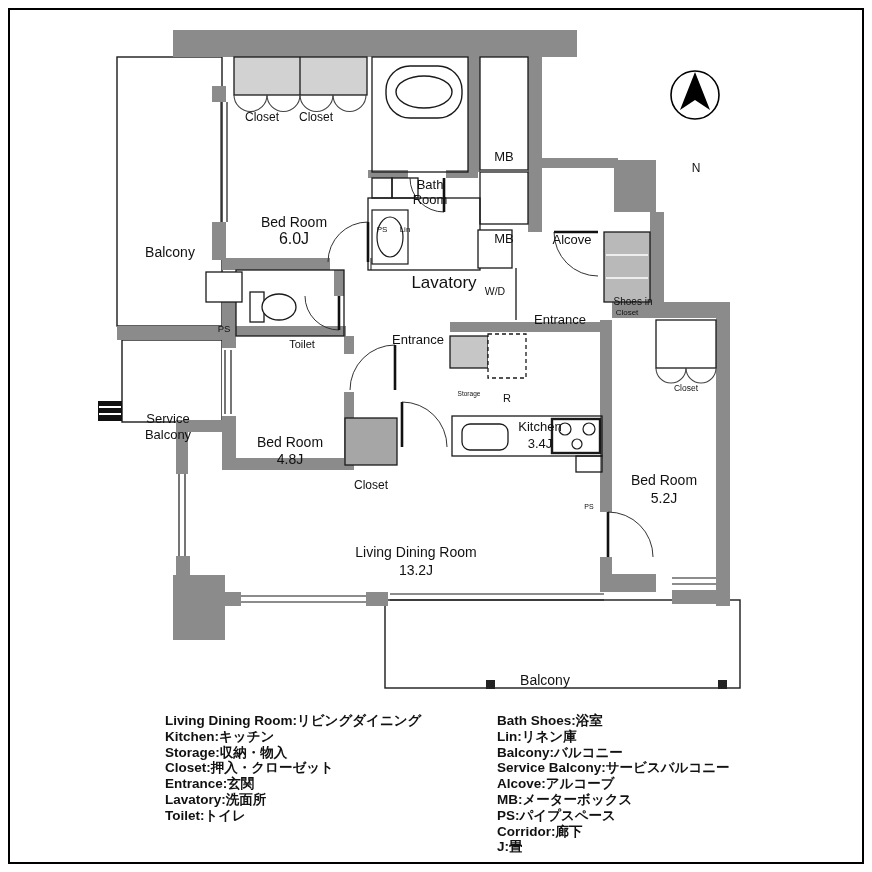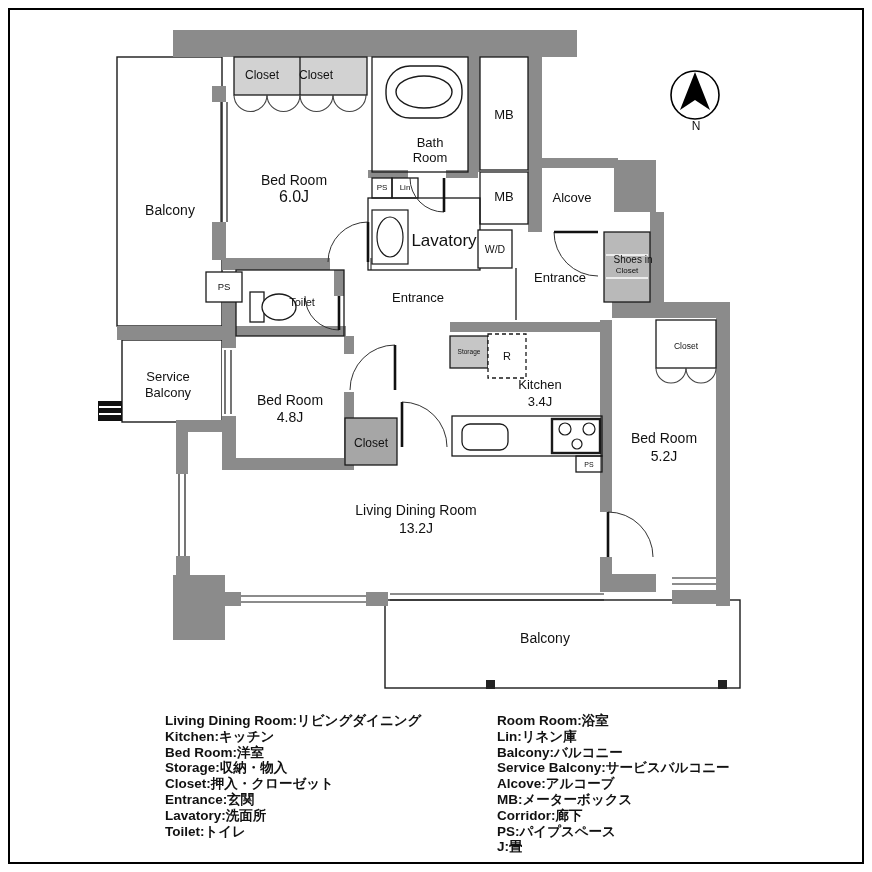--- a/index.html
+++ b/index.html
@@ -1,21 +1,21 @@
 <!DOCTYPE html>
 <html><head>
 <meta charset="utf-8">
 <style>
   html,body{margin:0;padding:0;background:#fff;}
   .plan{position:relative;width:872px;height:872px;background:#fff;overflow:hidden;
         font-family:"Liberation Sans","DejaVu Sans",sans-serif;color:#111;}
   .frame{position:absolute;left:8px;top:8px;right:8px;bottom:8px;border:2px solid #000;}
   svg{position:absolute;left:0;top:0;}
   .lbl{position:absolute;transform:translate(-50%,-50%);white-space:nowrap;
-       text-align:center;color:#111;line-height:1;}
+       text-align:center;color:#111;line-height:1;margin-top:42px;}
   .legend-col{position:absolute;font-size:13.5px;line-height:15.8px;color:#111;}
   .legend-col div{white-space:nowrap;font-weight:bold;}
 </style>
 </head>
 <body>
 
 <div class="plan">
   <div class="frame"></div>
 
   <svg width="872" height="872" viewBox="0 0 872 872">
@@ -209,31 +209,30 @@
   <div class="lbl" style="left:664px;top:456px;font-size:14px">5.2J</div>
   <div class="lbl" style="left:416px;top:510px;font-size:14px">Living Dining Room</div>
   <div class="lbl" style="left:416px;top:528px;font-size:14px">13.2J</div>
   <div class="lbl" style="left:545px;top:638px;font-size:14px">Balcony</div>
   <div class="lbl" style="left:589px;top:464px;font-size:7px">PS</div>
   <div class="lbl" style="left:696px;top:126px;font-size:12px">N</div>
 
   <div class="legend-col" style="left:165px;top:713px">
     <div>Living Dining Room:リビングダイニング</div>
     <div>Kitchen:キッチン</div>
-    <div>Bed Room:洋室</div>
     <div>Storage:収納・物入</div>
     <div>Closet:押入・クローゼット</div>
     <div>Entrance:玄関</div>
     <div>Lavatory:洗面所</div>
     <div>Toilet:トイレ</div>
   </div>
   <div class="legend-col" style="left:497px;top:713px">
-    <div>Room Room:浴室</div>
+    <div>Bath Shoes:浴室</div>
     <div>Lin:リネン庫</div>
     <div>Balcony:バルコニー</div>
     <div>Service Balcony:サービスバルコニー</div>
     <div>Alcove:アルコーブ</div>
     <div>MB:メーターボックス</div>
+    <div>PS:パイプスペース</div>
     <div>Corridor:廊下</div>
-    <div>PS:パイプスペース</div>
     <div>J:畳</div>
   </div>
 </div>
 
 </body></html>

